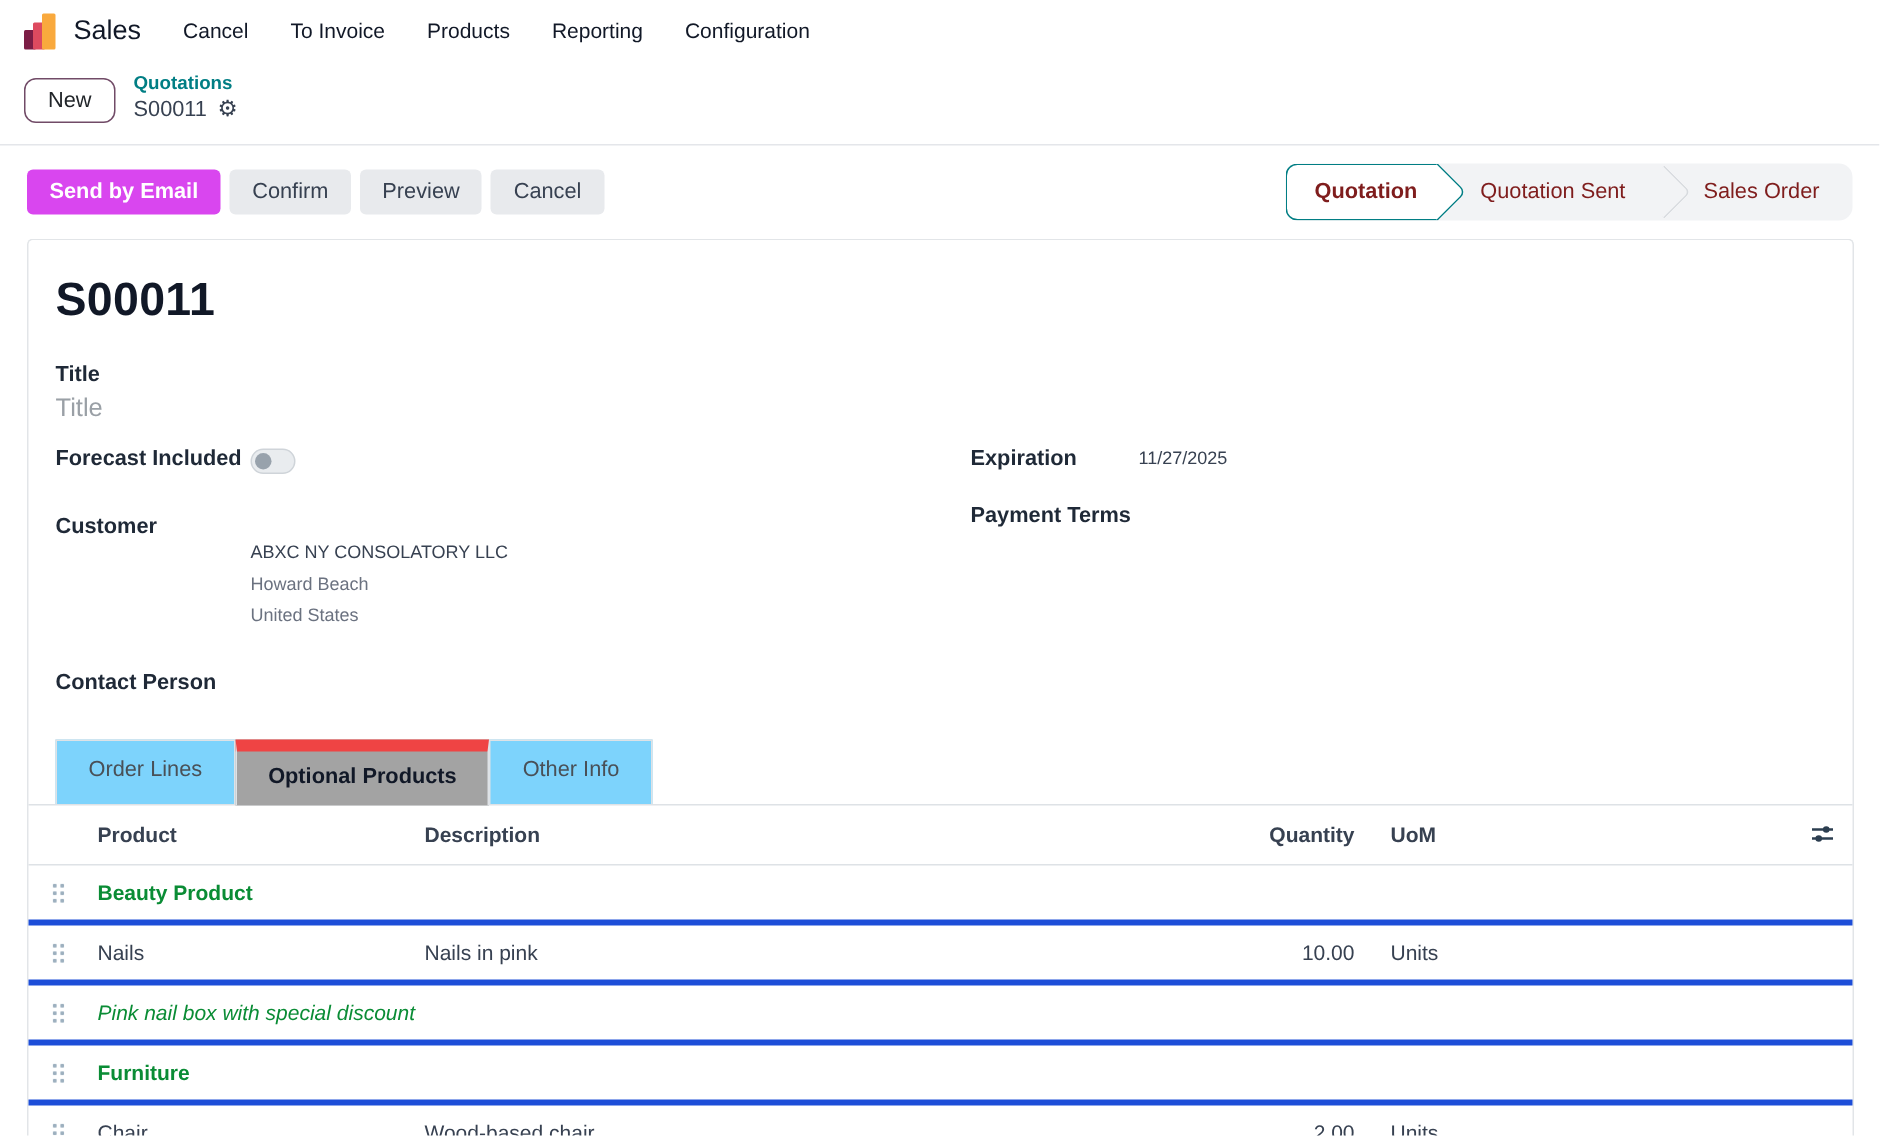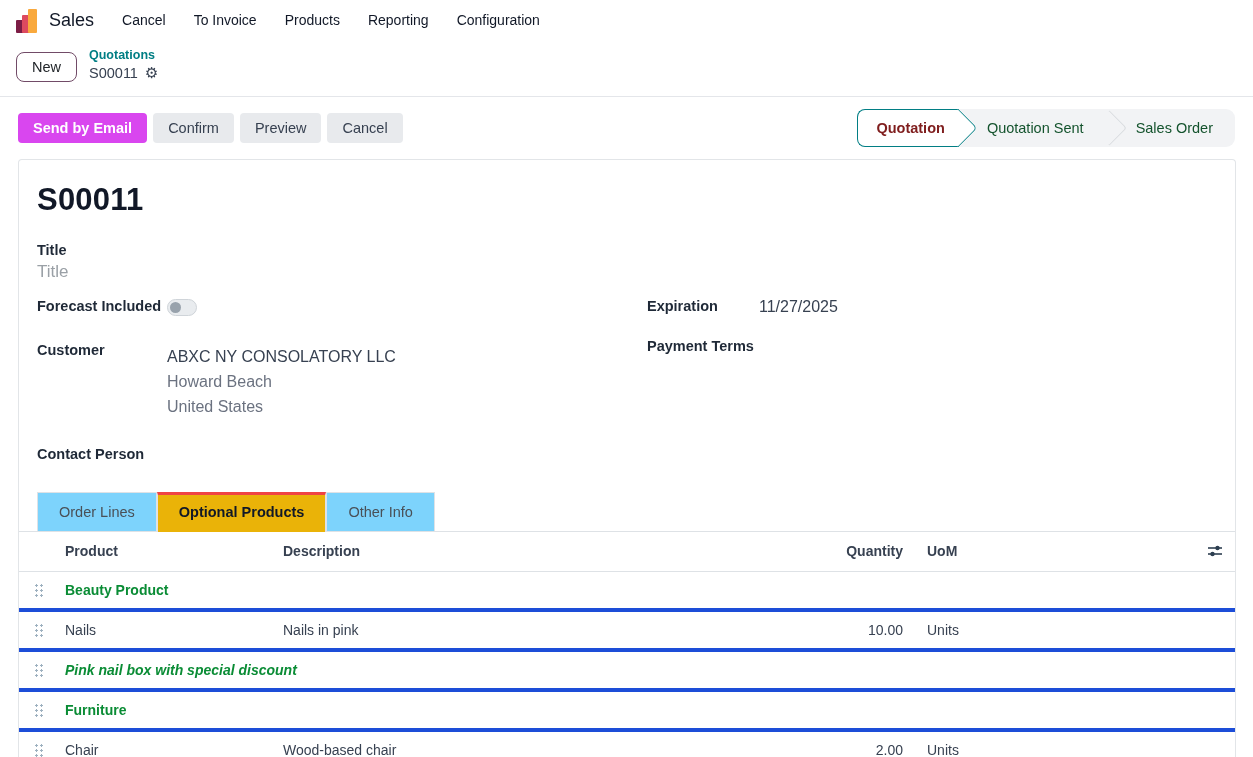--- a/index.html
+++ b/index.html
@@ -31,21 +31,21 @@
   
   .action-bar { display:flex; align-items:center; justify-content:space-between; padding:12px 18px; }
   .btn-group { display:flex; gap:6px; }
   .btn { font-size:14.5px; padding:7px 15px; border-radius:4px; border:none; cursor:pointer;
     font-family:inherit; }
   .btn-primary { background:#d946ef; color:#fff; font-weight:600; }
   .btn-secondary { background:#e8eaed; color:#374151; }
 
   
   .statusbar { display:flex; background:#f2f3f5; border-radius:9px; height:38px; position:relative; }
-  .sb-step { display:flex; align-items:center; padding:0 22px; font-size:14.5px; color:#14532d;
+  .sb-step { display:flex; align-items:center; padding:0 22px; font-size:14.5px; color:#7f1d1d;
     position:relative; cursor:pointer; white-space:nowrap; }
   .sb-step span { position:relative; z-index:3; }
   .sb-step.active { background:#fff; border:1px solid #017e84; border-right:none;
     border-radius:8px 0 0 8px; color:#7f1d1d; font-weight:700; padding:0 14px 0 18px; }
   .sb-step.active::after { content:""; position:absolute; right:-13px; top:50%; width:26px; height:26px;
     transform:translateY(-50%) rotate(45deg); background:#fff;
     border-top:1px solid #017e84; border-right:1px solid #017e84; border-top-right-radius:5px; z-index:2; }
   .sb-step.after-active { padding-left:28px; }
   .sb-step.chev { padding-left:30px; }
   .sb-step.chev::before { content:""; position:absolute; left:-9px; top:50%; width:24px; height:24px;
@@ -61,52 +61,52 @@
 
   .title-block { margin-top:24px; }
   .field-label { font-size:14.5px; font-weight:700; color:#1f2937; }
   .title-input { border:none; outline:none; font-size:17px; color:#374151; width:560px;
     padding:4px 0 2px; font-family:inherit; }
   .title-input::placeholder { color:#9aa0a6; }
 
   .form-grid { display:grid; grid-template-columns: 592px 1fr; column-gap:18px; margin-top:14px; }
   .fgroup { display:grid; grid-template-columns:130px 1fr; row-gap:16px; align-items:start; }
   .fgroup.right { grid-template-columns:112px 1fr; align-self:start; }
-  .fval { font-size:16px; color:#374151; }
+  .fval { font-size:12px; color:#374151; }
   .fval .muted { color:#6b7280; }
   .addr-line { margin-top:7px; }
   .field-row-pad { padding-top:1px; }
 
   
   .toggle { width:30px; height:17px; border-radius:9px; background:#e9ecef; border:1px solid #cfd4d9;
     position:relative; cursor:pointer; display:inline-block; }
   .toggle .knob { position:absolute; left:2px; top:2px; width:11px; height:11px; border-radius:50%;
     background:#98a2ac; }
 
   
   .tabs { display:flex; margin-top:30px; padding-left:18px; border-bottom:1px solid #dee2e6; }
   .tab { font-size:14.5px; color:#495057; padding:11px 21px; border:1px solid #dee2e6;
     border-bottom:none; background:#7dd3fc; cursor:pointer; margin-bottom:0; position:relative; }
   .tab + .tab { margin-left:0; }
-  .tab.active { border-top:3px solid #ef4444; font-weight:600; color:#111827; padding-top:9px;
-    margin-bottom:-1px; background:#eab308; z-index:2; }
+  .tab.active { border-top:8px solid #ef4444; font-weight:600; color:#111827; padding-top:9px;
+    margin-bottom:-1px; background:#a3a3a3; z-index:2; }
 
   
   .olist { width:100%; }
   .orow { display:grid; grid-template-columns: 38px 218px 526px 110px 78px 1fr;
     align-items:center; border-bottom:4px solid #1d4ed8; min-height:40px; }
   .orow.header { font-weight:700; font-size:13.5px; color:#1f2937; border-bottom:1px solid #dee2e6; }
   .ocell { padding:9px 8px; font-size:14px; color:#374151; }
   .ocell.qty { text-align:right; }
   .ocell.uom { padding-left:16px; }
   .drag { width:9px; height:14px; margin-left:15px; cursor:grab;
     background-image: radial-gradient(circle, #9db0bf 1.3px, transparent 1.4px);
     background-size:5px 5px; background-position:0 0; }
   .section-text { grid-column: 2 / 7; font-weight:700; color:#0a8c35; font-size:14px; padding:9px 8px; }
-  .note-text { grid-column: 2 / 7; font-style:italic; color:#0a8c35; font-size:14px; padding:9px 8px;font-weight:bold; }
+  .note-text { grid-column: 2 / 7; font-style:italic; color:#0a8c35; font-size:14px; padding:9px 8px; }
   .opt-icon { justify-self:end; margin-right:12px; cursor:pointer; display:flex; align-items:center; }
 </style>
 </head>
 <body>
 
 <nav class="topnav">
   <div class="logo">
     <span class="bar b1"></span>
     <span class="bar b2"></span>
     <span class="bar b3"></span>
@@ -167,21 +167,21 @@
 
     <div class="form-grid">
 
       <div class="fgroup">
         <div class="field-label">Forecast Included</div>
         <div class="field-row-pad">
           <span class="toggle"><span class="knob"></span></span>
         </div>
 
         <div class="field-label" style="margin-top:6px;">Customer</div>
-        <div class="fval" style="margin-top:12px;">
+        <div class="fval" style="margin-top:24px;">
           <div>ABXC NY CONSOLATORY LLC</div>
           <div class="muted addr-line">Howard Beach</div>
           <div class="muted addr-line">United States</div>
         </div>
 
         <div class="field-label" style="margin-top:14px;">Contact Person</div>
         <div></div>
       </div>
 
       <div class="fgroup right">

